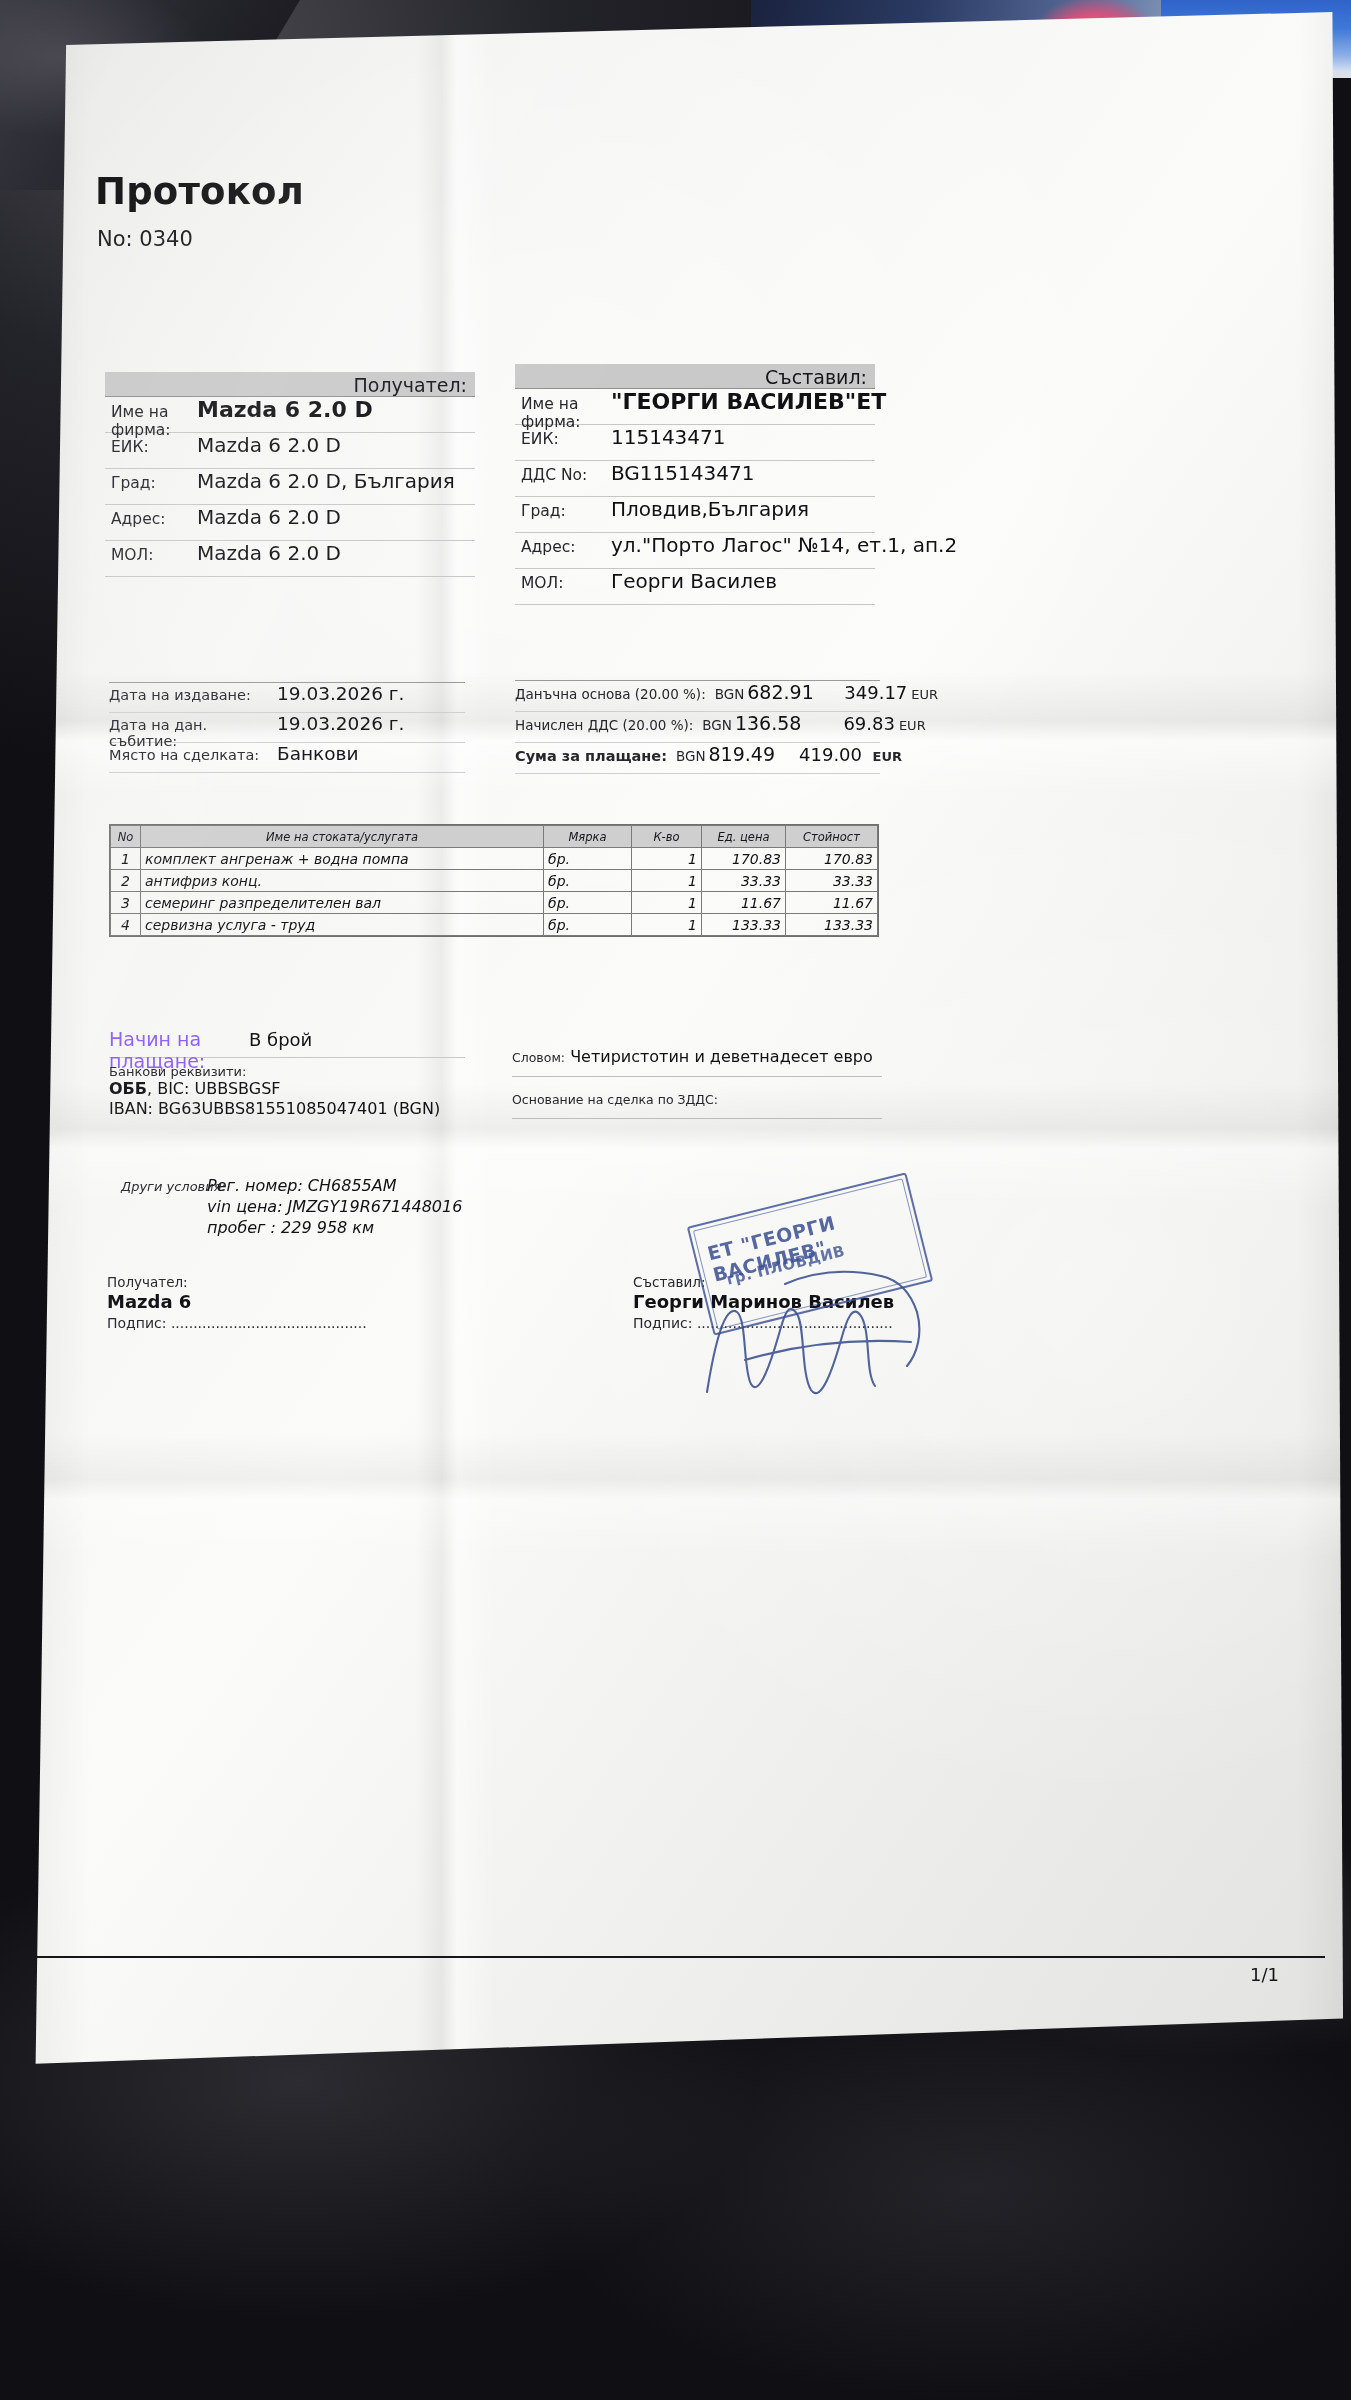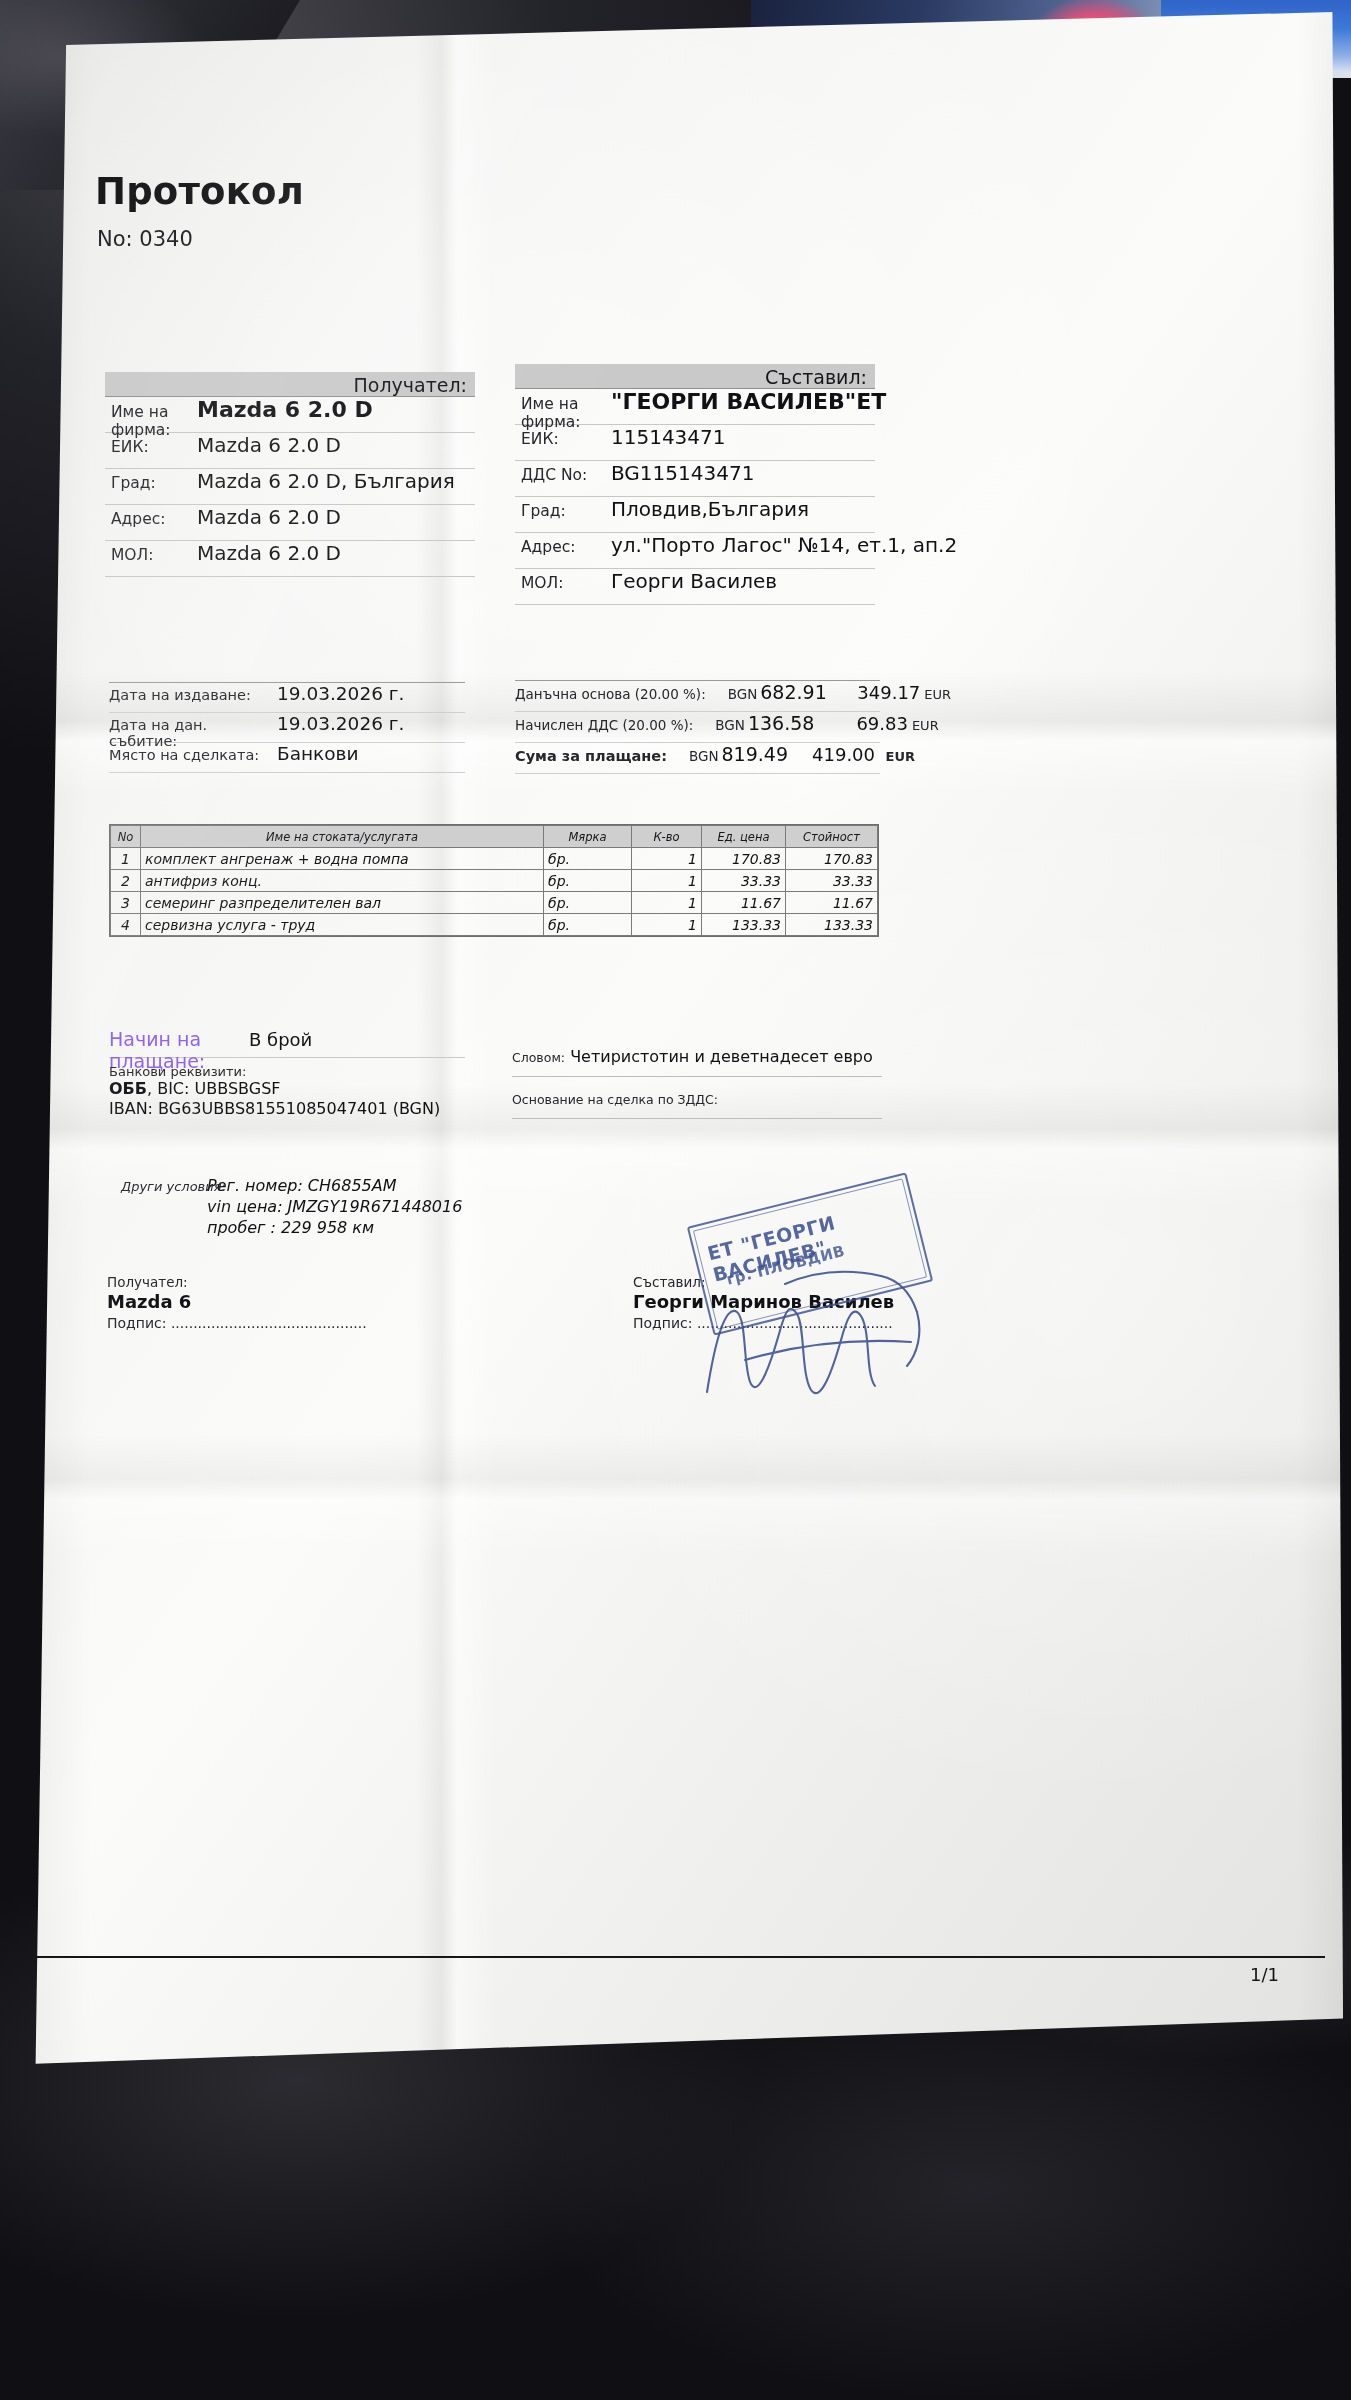--- a/index.html
+++ b/index.html
@@ -204,21 +204,21 @@
     align-items: baseline;
     height: 31px;
     border-bottom: 1px solid #cfcfcf;
     white-space: nowrap;
   }
   #totals .trow .k {
     flex: 1 1 auto;
     text-align: center;
     font-size: 13.5px;
     color: #26262c;
-    padding-right: 22px;
+    padding-right: 9px;
   }
   #totals .trow .cur { font-size: 13.5px; color: #26262c; padding-right: 3px; }
   #totals .trow .bgn { font-size: 19px; color: #111115; min-width: 84px; }
   #totals .trow .eur { font-size: 18px; color: #111115; text-align: right; min-width: 76px; }
   #totals .trow .eurlbl { font-size: 13px; color: #26262c; padding-left: 4px; }
   #totals .trow.total .k { font-weight: 700; font-size: 14.5px; }
   #totals .trow.total .eur { font-weight: 400; text-align: center; }
   #totals .trow.total .eurlbl { font-weight: 700; }
   #totals .cap { border-top: 1px solid #9a9a9a; }
 

